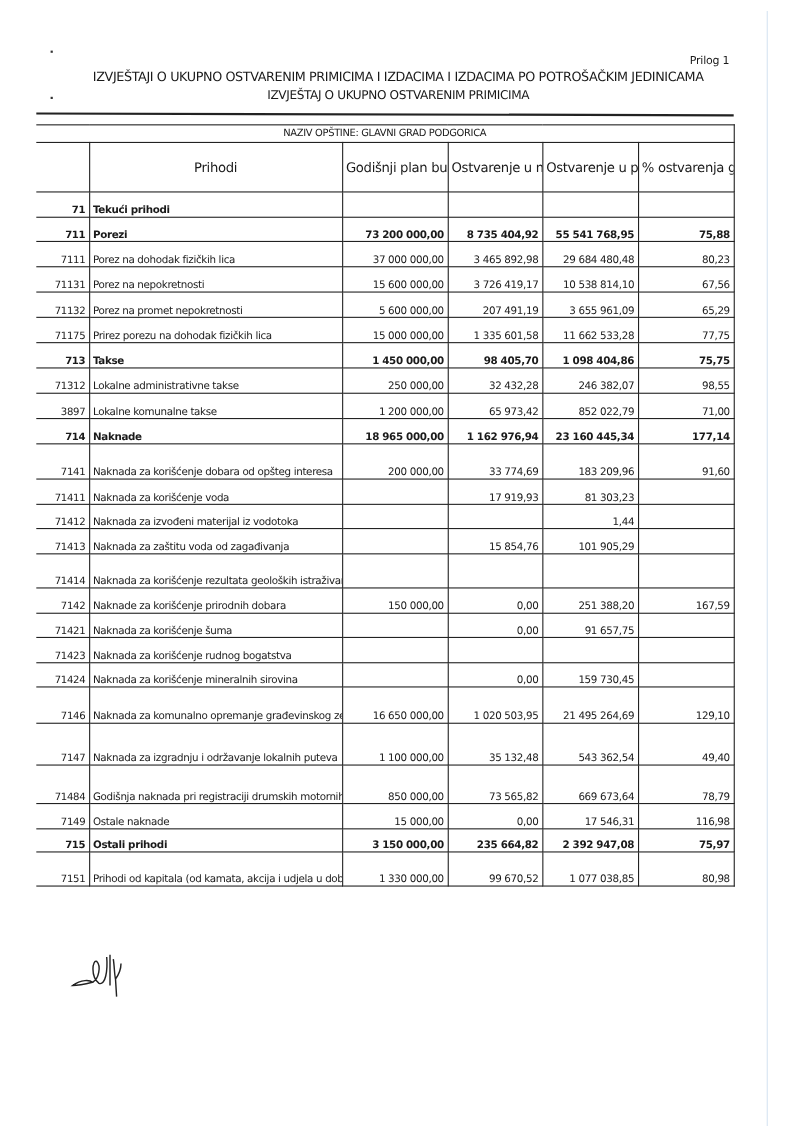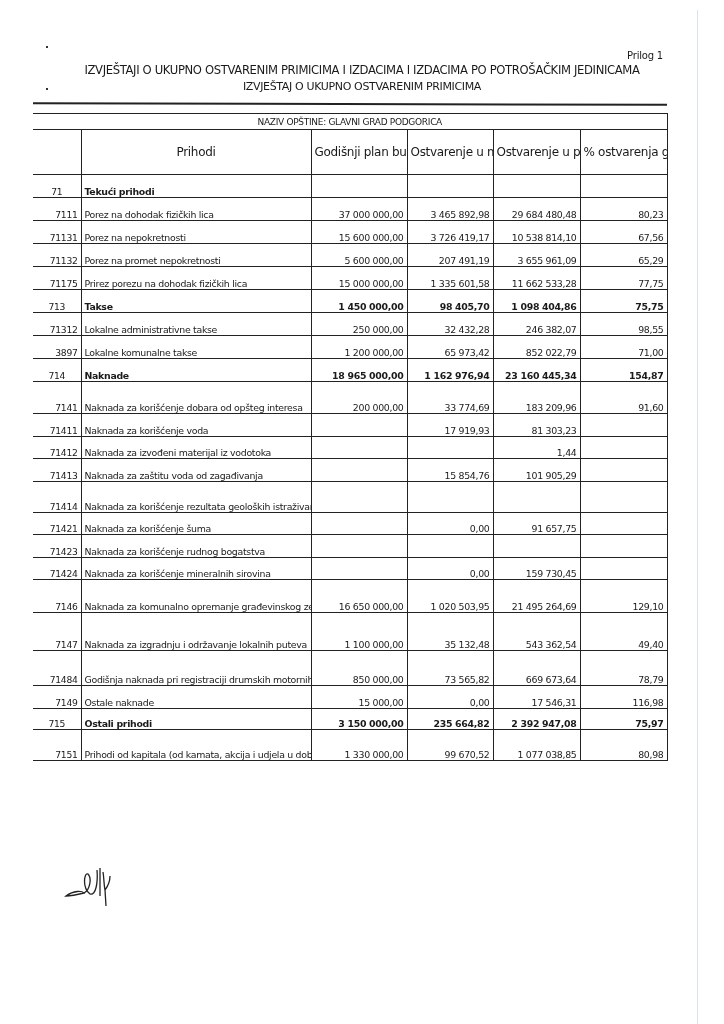--- a/index.html
+++ b/index.html
@@ -15,21 +15,21 @@
   .topline { position: absolute; left: 33px; top: 103px; width: 634px; height: 1.5px; background: #222; transform: rotate(0.15deg); }
   table.rep {
     position: absolute; left: 33px; top: 113px; width: 634px;
     border-collapse: collapse; table-layout: fixed; font-size: 9.4px; letter-spacing: -0.3px;
   }
   table.rep td, table.rep th { padding: 0 3px; overflow: hidden; white-space: nowrap; }
   .band td { border-top: 1.2px solid #222; border-bottom: 1.5px solid #222; border-right: 1.2px solid #222; text-align: center; height: 15px; font-size: 9px; }
   .hdr th { font-weight: normal; height: 44px; vertical-align: middle; text-align: center; line-height: 12px; white-space: normal; border-right: 1.2px solid #222; border-bottom: 1.5px solid #222; font-size: 12px; }
   .hdr th.code { border-right: 1.2px solid #222; }
   td.code { text-align: right; vertical-align: bottom; padding-bottom: 2px; border-right: 1.2px solid #222; font-size: 9.2px; }
-  td.code.lvl { text-align: center; font-weight: normal; }
+  td.code.lvl { text-align: right; font-weight: bold; }
   td.lbl { vertical-align: bottom; padding-bottom: 3px; line-height: 11px; border-right: 1.2px solid #222; white-space: normal; }
   td.num { text-align: right; vertical-align: bottom; padding-bottom: 2px; border-right: 1.2px solid #222; }
   tr.row td { border-bottom: 1.3px solid #222; }
   tr.row.bold td.lbl, tr.row.bold td.num { font-weight: bold; }
   .sig { position: absolute; left: 60px; top: 860px; }
 </style>
 </head>
 <body>
 
 <div class="edge-line"></div>
@@ -63,20 +63,28 @@
       <th>% ostvarenja godišnjeg budžeta</th>
     </tr>
   <tr class="row bold" style="height: 23px;">
         <td class="code lvl">71</td>
         <td class="lbl">Tekući prihodi</td>
         <td class="num"></td>
         <td class="num"></td>
         <td class="num"></td>
         <td class="num"></td>
       </tr>
+      <tr class="row bold" style="height: 22px;">
+        <td class="code lvl">711</td>
+        <td class="lbl">Porezi</td>
+        <td class="num">73 200 000,00</td>
+        <td class="num">8 735 404,92</td>
+        <td class="num">55 541 768,95</td>
+        <td class="num">75,88</td>
+      </tr>
       <tr class="row" style="height: 23px;">
         <td class="code">7111</td>
         <td class="lbl">Porez na dohodak fizičkih lica</td>
         <td class="num">37 000 000,00</td>
         <td class="num">3 465 892,98</td>
         <td class="num">29 684 480,48</td>
         <td class="num">80,23</td>
       </tr>
       <tr class="row" style="height: 23px;">
         <td class="code">71131</td>
@@ -125,21 +133,21 @@
         <td class="num">65 973,42</td>
         <td class="num">852 022,79</td>
         <td class="num">71,00</td>
       </tr>
       <tr class="row bold" style="height: 23px;">
         <td class="code lvl">714</td>
         <td class="lbl">Naknade</td>
         <td class="num">18 965 000,00</td>
         <td class="num">1 162 976,94</td>
         <td class="num">23 160 445,34</td>
-        <td class="num">154,87</td>
+        <td class="num">177,14</td>
       </tr>
       <tr class="row" style="height: 32px;">
         <td class="code">7141</td>
         <td class="lbl">Naknada za korišćenje dobara od opšteg interesa</td>
         <td class="num">200 000,00</td>
         <td class="num">33 774,69</td>
         <td class="num">183 209,96</td>
         <td class="num">91,60</td>
       </tr>
       <tr class="row" style="height: 23px;">
@@ -167,20 +175,28 @@
         <td class="num"></td>
       </tr>
       <tr class="row" style="height: 31px;">
         <td class="code">71414</td>
         <td class="lbl">Naknada za korišćenje rezultata geoloških istraživanja</td>
         <td class="num"></td>
         <td class="num"></td>
         <td class="num"></td>
         <td class="num"></td>
       </tr>
+      <tr class="row" style="height: 23px;">
+        <td class="code">7142</td>
+        <td class="lbl">Naknade za korišćenje prirodnih dobara</td>
+        <td class="num">150 000,00</td>
+        <td class="num">0,00</td>
+        <td class="num">251 388,20</td>
+        <td class="num">167,59</td>
+      </tr>
       <tr class="row" style="height: 22px;">
         <td class="code">71421</td>
         <td class="lbl">Naknada za korišćenje šuma</td>
         <td class="num"></td>
         <td class="num">0,00</td>
         <td class="num">91 657,75</td>
         <td class="num"></td>
       </tr>
       <tr class="row" style="height: 23px;">
         <td class="code">71423</td>

